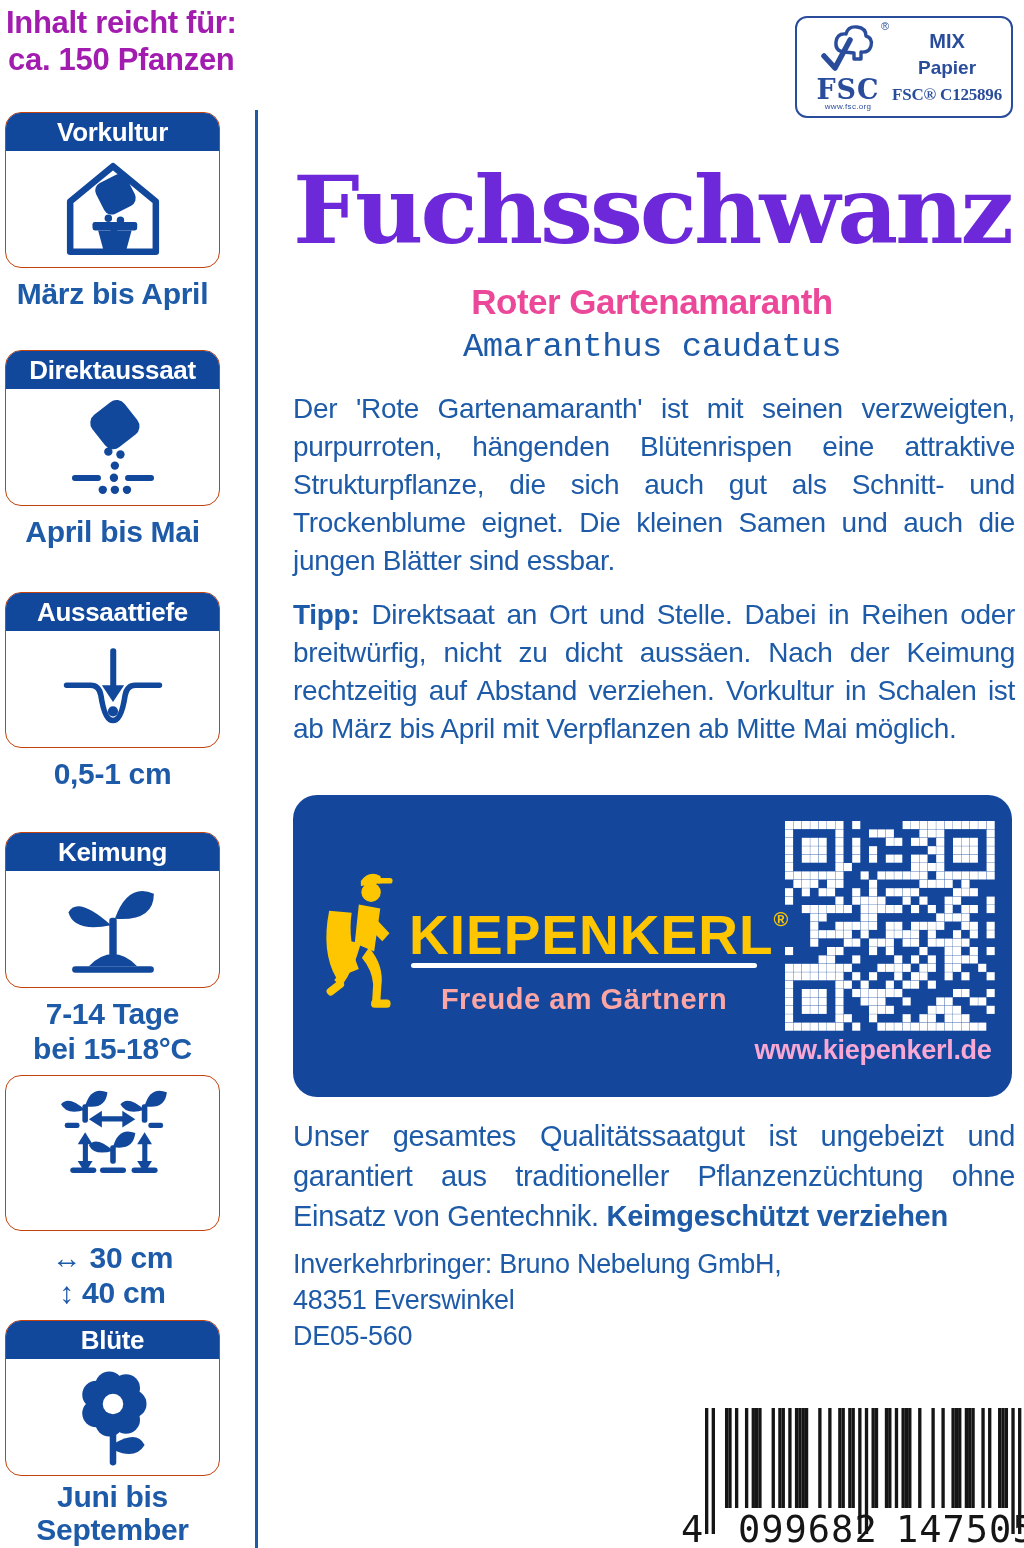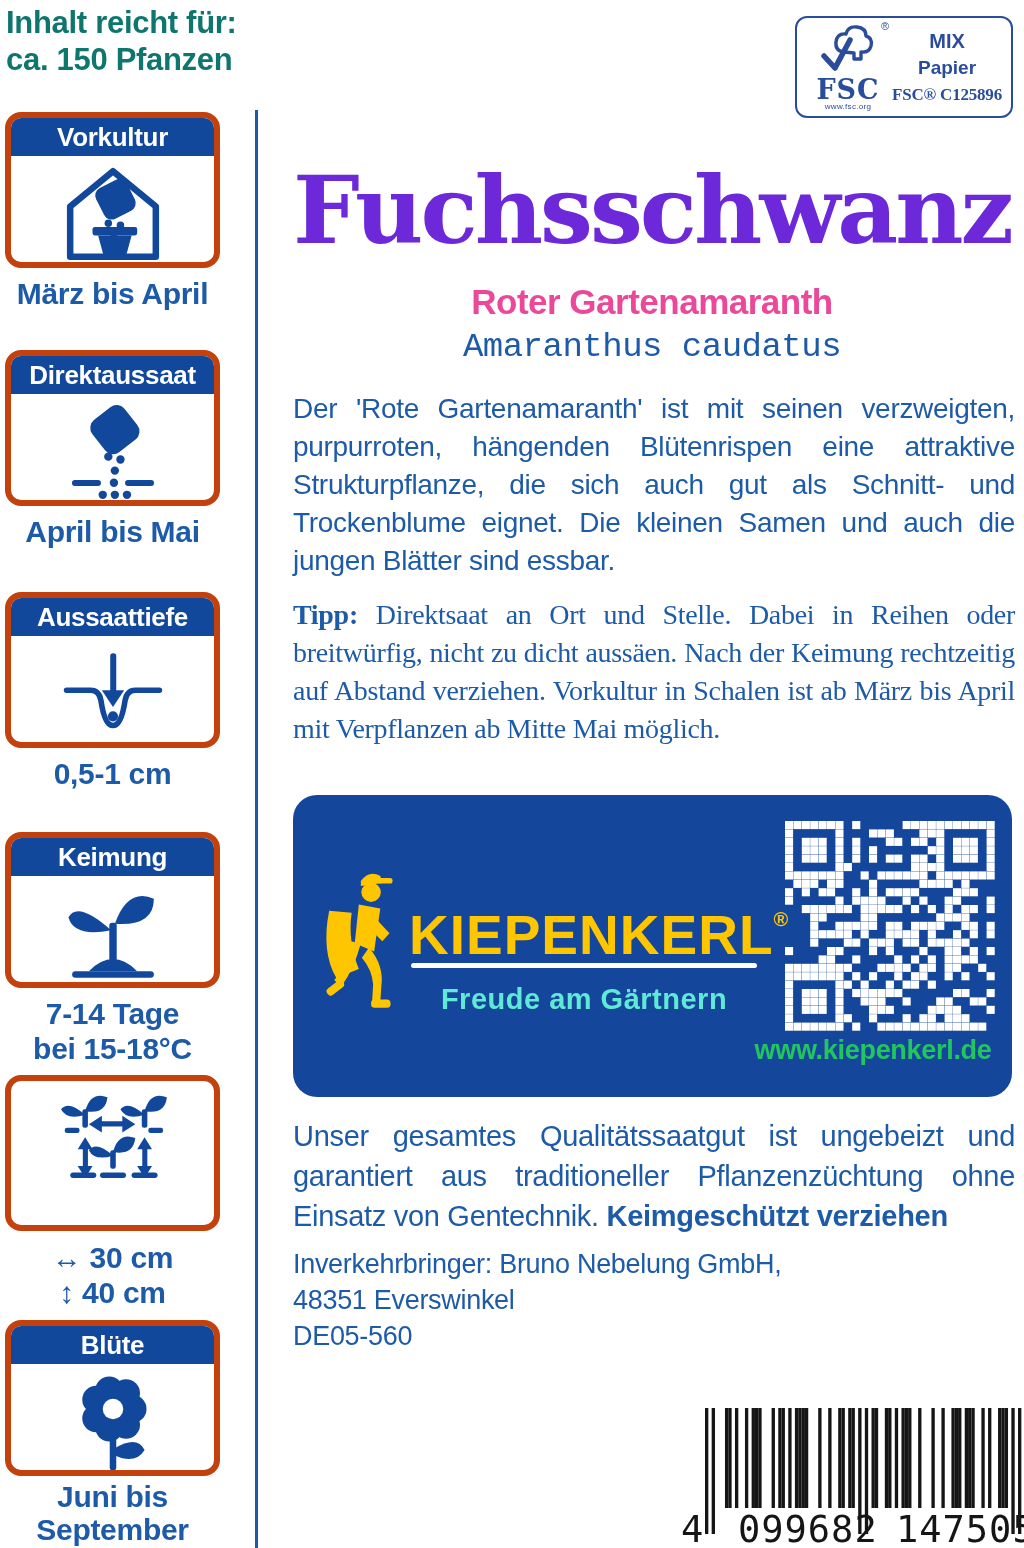--- a/index.html
+++ b/index.html
@@ -5,62 +5,62 @@
   * { margin:0; padding:0; box-sizing:border-box; }
   html,body { width:1024px; height:1548px; }
   body {
     position:relative; width:1024px; height:1548px; background:#ffffff;
     font-family:"Liberation Sans","DejaVu Sans",sans-serif; overflow:hidden;
     color:#1d5aa8;
   }
   .abs { position:absolute; }
 
   
-  .content-note { left:6px; top:4px; font-size:31px; font-weight:600; line-height:37px; color:#0f766e; letter-spacing:-0.3px; }
+  .content-note { left:6px; top:4px; font-size:31px; font-weight:600; line-height:37px; color:#a21caf; letter-spacing:-0.3px;text-align:center; }
 
   
   .fsc-badge { left:795px; top:16px; width:218px; height:102px; border:2px solid #2a4d9b; border-radius:12px; background:#fff; display:flex; align-items:center; padding:6px 8px; color:#2a4d9b; }
   .fsc-left { width:86px; text-align:center; line-height:1; position:relative; }
   .fsc-reg { position:absolute; right:2px; top:-2px; font-size:11px; }
   .fsc-word { font-family:"DejaVu Serif","Liberation Serif",serif; font-weight:700; font-size:27px; letter-spacing:1px; margin-top:-2px; }
   .fsc-url { font-size:8px; letter-spacing:0.3px; }
   .fsc-right { flex:1; text-align:center; font-weight:700; }
   .fsc-right .l1 { font-size:20px; }
   .fsc-right .l2 { font-size:19px; margin-top:4px; }
   .fsc-right .l3 { font-size:17px; margin-top:6px; letter-spacing:-0.2px;font-family:Liberation Serif, serif; }
 
   
   .divider-v { left:255px; top:110px; width:3px; height:1438px; background:#1d5aa8; }
 
   
-  .card { left:5px; width:215px; height:156px; border:6px solid #c2410c; border-radius:16px; background:#fff; overflow:hidden; }
+  .card { left:5px; width:215px; height:156px; border:1px solid #c2410c; border-radius:16px; background:#fff; overflow:hidden; }
   .card-band { height:38px; background:#12489b; color:#fff; display:flex; align-items:center; justify-content:center; font-weight:700; font-size:26px; letter-spacing:-0.3px; }
   .card-body { height:115px; display:flex; align-items:center; justify-content:center; }
   .card-body svg { display:block; }
   .caption { left:5px; width:215px; text-align:center; font-size:30px; line-height:35px; font-weight:600; color:#1d5aa8; letter-spacing:-0.3px; }
 
   
   .title { left:290px; top:158px; width:724px; text-align:center; font-family:"DejaVu Serif","Liberation Serif",serif; font-weight:700; font-size:94px; line-height:104px; color:#6d28d9; letter-spacing:-3px; }
   .subtitle { left:290px; top:282px; width:724px; text-align:center; font-size:35px; font-weight:700; color:#ec4899; letter-spacing:-0.5px; }
   .latin { left:290px; top:328px; width:724px; text-align:center; font-size:34px; font-weight:400; color:#1d5aa8; letter-spacing:-0.5px;font-family:Liberation Mono, monospace; }
 
   .paragraph { left:293px; width:722px; font-size:28px; line-height:38px; text-align:justify; color:#1d5aa8; letter-spacing:-0.3px; }
   .desc { top:390px; }
-  .tipp { top:596px;font-family:Liberation Serif, serif; }
+  .tipp { top:596px; }
   .bold { font-weight:700; }
 
   
   .brand-box { left:293px; top:795px; width:719px; height:302px; background:#14479c; border-radius:24px; }
   .brand-logo-man { left:28px; top:62px; }
   .brand-name { left:116px; top:108px; color:#fdc600; font-weight:700; font-size:55px; letter-spacing:1px; white-space:nowrap; }
   .brand-reg { font-size:20px; vertical-align:28px; letter-spacing:0; }
   .brand-divider { left:118px; top:168px; width:346px; height:5px; background:#ffffff; border-radius:3px; }
-  .brand-slogan { left:118px; top:188px; width:346px; text-align:center; color:#5eead4; font-weight:700; font-size:29px; letter-spacing:0.5px; }
+  .brand-slogan { left:118px; top:188px; width:346px; text-align:center; color:#fca5a5; font-weight:700; font-size:29px; letter-spacing:0.5px; }
   .qr { left:492px; top:26px; width:210px; height:210px; }
-  .brand-site { left:452px; top:240px; width:256px; text-align:center; color:#22c55e; font-weight:700; font-size:27px; letter-spacing:-0.3px; }
+  .brand-site { left:452px; top:240px; width:256px; text-align:center; color:#f9a8d4; font-weight:700; font-size:27px; letter-spacing:-0.3px; }
 
   .quality { top:1116px; font-size:29px; line-height:40px; }
   .distributor { left:293px; top:1246px; font-size:27px; line-height:36px; color:#1d5aa8; letter-spacing:-0.3px; }
 
   
   .barcode { left:683px; top:1408px; width:341px; height:140px; background:#fff; }
   .barcode svg { position:absolute; left:22px; top:0; }
   .bc-digit { position:absolute; font-family:"DejaVu Sans Mono","Liberation Mono",monospace; font-size:37px; color:#151515; top:100px; letter-spacing:1px; }
   .bc-d0 { left:-2px; }
   .bc-d1 { left:55px; }

